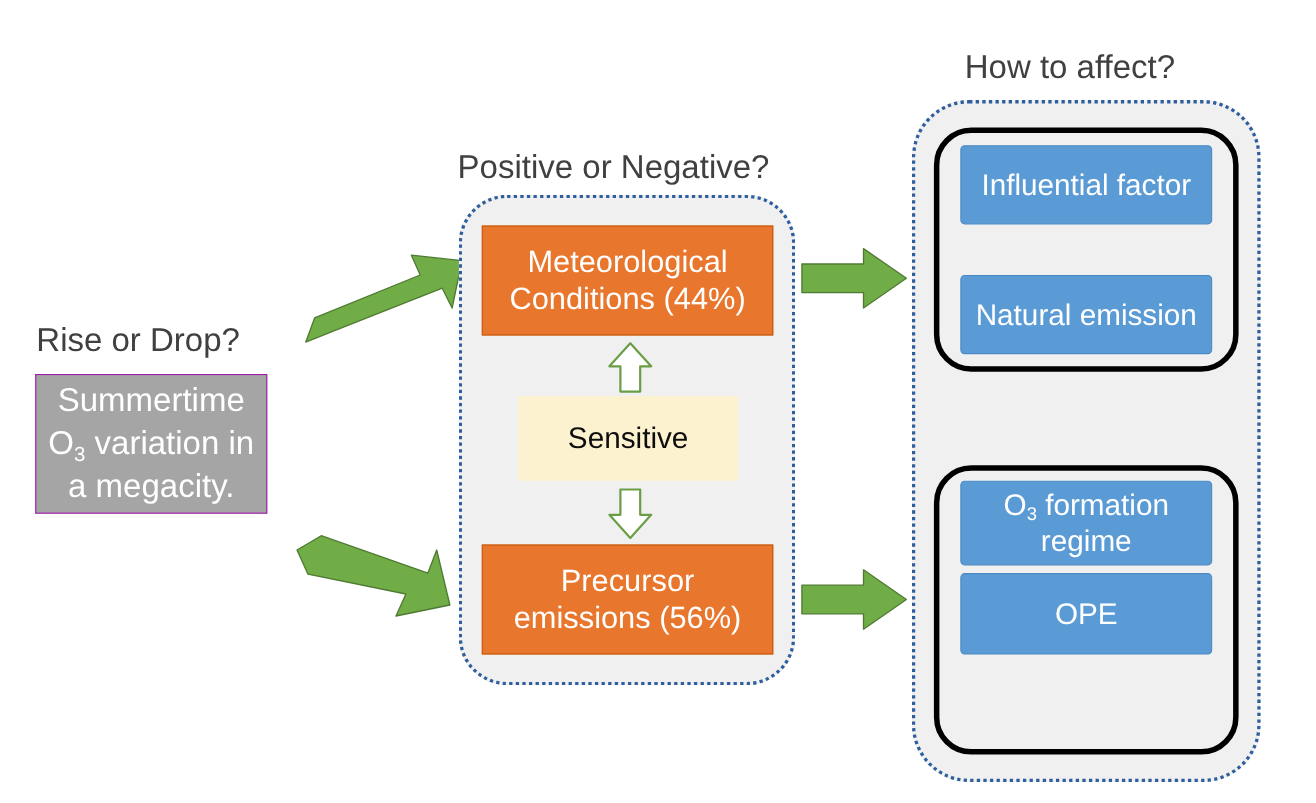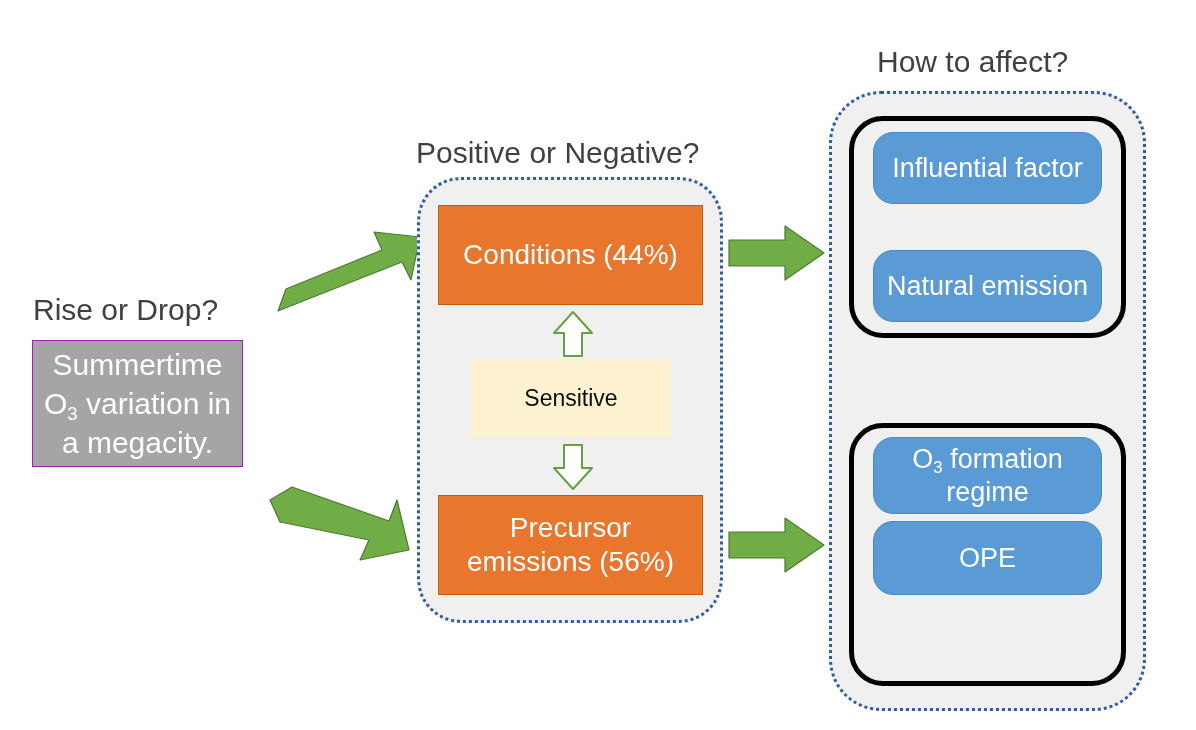--- a/index.html
+++ b/index.html
@@ -70,37 +70,37 @@
     border: 1px solid #c55a11;
     color: #ffffff;
     font-size: 28px;
     line-height: 1.22;
   }
 
   
   .cream-box {
     background: #fdf2cf;
     color: #0d0d0d;
-    font-size: 23px;
+    font-size: 27px;
     line-height: 1.25;
   }
 
   
   .black-group {
     background: #f0f0f0;
     border: 5px solid #000000;
     border-radius: 34px;
     box-sizing: border-box;
   }
 
   
   .blue-box {
     background: #5b9bd5;
     border: 1px solid #4a8ac4;
-    border-radius: 20px;
+    border-radius: 4px;
     color: #ffffff;
     font-size: 27px;
     line-height: 1.22;
   }
 
   
   .arrow-svg { display: block; overflow: visible; }
 </style>
 </head>
 <body>
@@ -127,20 +127,21 @@
     <svg class="arrow-svg" width="175" height="110" viewBox="0 0 175 110">
       <polygon points="6,17 28,4 125,38 133,17 145,67 96,77 105,57 16,39" fill="#70ad47" stroke="#4f7a31" stroke-width="1.2" stroke-linejoin="round"></polygon>
     </svg>
   </div>
 
   <div class="abs q-label" style="left:416px; top:136px;">Positive or Negative?</div>
 
   <div class="abs dotted-panel" style="left:417px; top:177px; width:306px; height:446px;"></div>
 
   <div class="abs orange-box center-txt" style="left:438px; top:205px; width:265px; height:100px; flex-direction:column;">
+    <div>Meteorological</div>
     <div>Conditions (44%)</div>
   </div>
 
   <div class="abs" style="left:552px; top:310px; width:42px; height:48px;">
     <svg class="arrow-svg" width="42" height="48" viewBox="0 0 42 48">
       <polygon points="21,2 40,23 30,23 30,46 12,46 12,23 2,23" fill="#ffffff" stroke="#6a9e45" stroke-width="2" stroke-linejoin="round"></polygon>
     </svg>
   </div>
 
   <div class="abs cream-box center-txt" style="left:471px; top:360px; width:200px; height:77px; flex-direction:column;">

